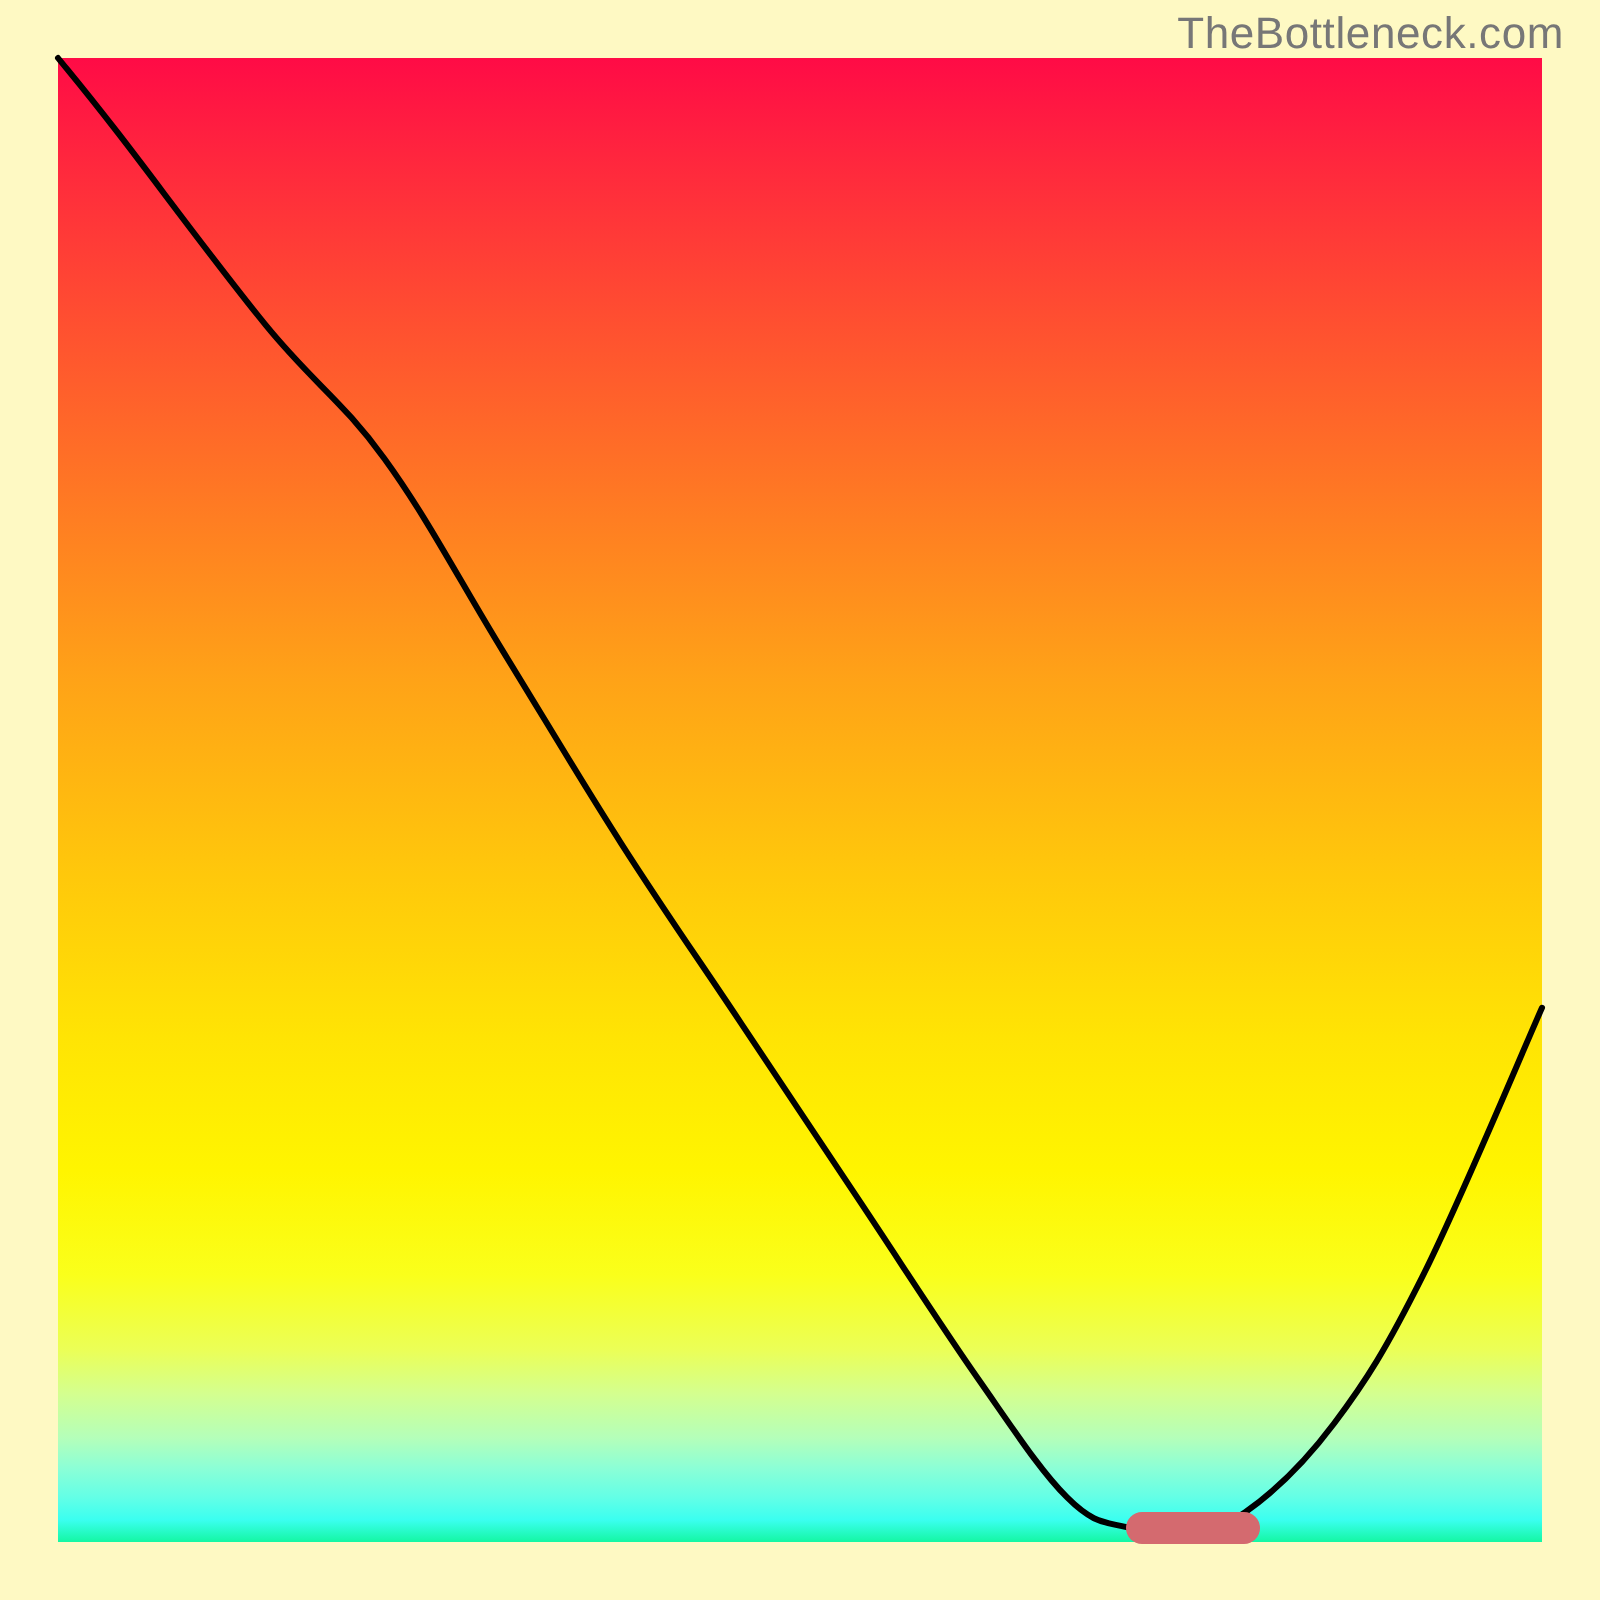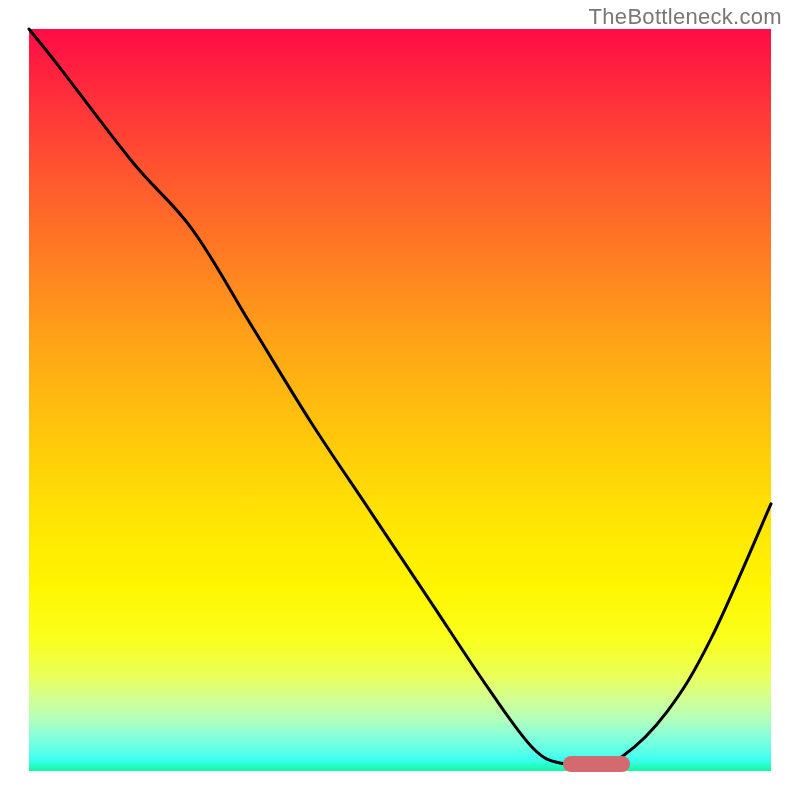--- a/index.html
+++ b/index.html
@@ -8,21 +8,21 @@
     width: 800px;
     height: 800px;
     background: #000;
     font-family: Arial, Helvetica, sans-serif;
     overflow: hidden;
   }
   .frame {
     position: relative;
     width: 800px;
     height: 800px;
-    background: #ffffff;
+    background: #fef9c3;
   }
   .gradient-area {
     position: absolute;
     left: 29px;
     top: 29px;
     width: 742px;
     height: 742px;
     background: linear-gradient(to bottom,
       #ff0b46 0%,
       #ff2b3c 8%,

